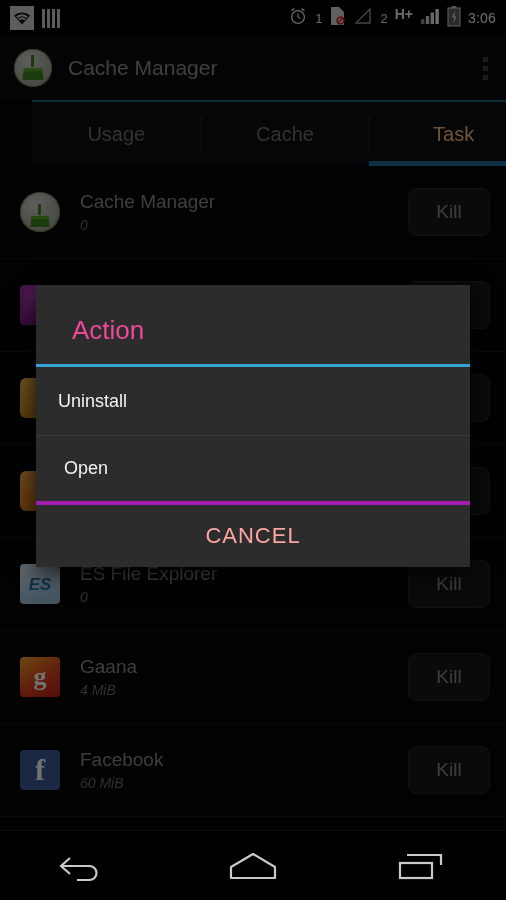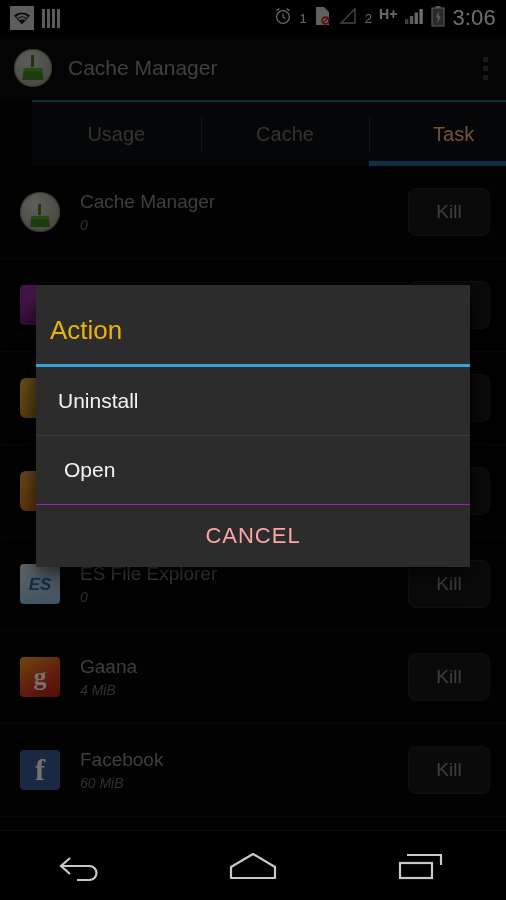--- a/index.html
+++ b/index.html
@@ -17,21 +17,21 @@
     position:absolute; top:0; left:0; width:506px; height:36px;
     background:#000; display:flex; align-items:center;
   }
   .sb-left { display:flex; align-items:center; gap:8px; padding-left:10px; }
   .sb-right { margin-left:auto; display:flex; align-items:center; gap:7px; padding-right:10px; }
   .wifi-box { width:24px; height:24px; background:#cfcfcf; display:flex; align-items:center; justify-content:center; }
   .bars-ico { display:flex; align-items:flex-end; gap:2px; height:20px; }
   .bars-ico i { display:block; width:3px; height:19px; background:#c9c9c9; }
   .sim-num { color:#e8e8e8; font-size:13px; line-height:1; }
   .hplus { color:#efefef; font-size:14px; font-weight:bold; line-height:1; position:relative; top:-4px; }
-  .clock { color:#f2f2f2; font-size:22px; line-height:1; letter-spacing:.2px; }
+  .clock { color:#f2f2f2; font-size:14px; line-height:1; letter-spacing:.2px; }
 
   
   #actionbar {
     position:absolute; top:36px; left:0; width:506px; height:64px;
     background:#0b0b0b; display:flex; align-items:center;
   }
   .ab-icon { margin-left:14px; width:38px; height:38px; border-radius:50%;
     background:radial-gradient(circle at 38% 32%, #cfd0c8 0%, #a9ada0 58%, #8d9382 100%);
     display:flex; align-items:flex-end; justify-content:center; overflow:hidden; position:relative;
     box-shadow:0 0 0 1px #6e7a55 inset; }
@@ -70,25 +70,25 @@
   .ic-gaana { background:linear-gradient(150deg,#f0a024 0%,#d9431f 55%,#b82017 100%); font-family:"Liberation Serif",serif; }
   .ic-fb { background:#3a5a98; font-family:"Liberation Serif",serif; font-size:30px; }
   .ic-purple { background:radial-gradient(circle at 40% 30%,#b93fbf,#6d1270); }
   .ic-gold { background:linear-gradient(160deg,#f0b63f,#b8801a); border-radius:6px; }
   .ic-orange { background:linear-gradient(160deg,#f2a33c,#d4701a); border-radius:6px; }
 
   
   #scrim { position:absolute; inset:0; background:rgba(0,0,0,0.55); }
   #dialog { position:absolute; left:36px; top:285px; width:434px;
     background:#2c2c2c; box-shadow:0 6px 22px rgba(0,0,0,.75); }
-  .dlg-title { padding:30px 22px 18px 14px; color:#eab308; font-size:26px; }
+  .dlg-title { padding:30px 22px 18px 36px; color:#ec4899; font-size:26px; }
   .dlg-rule { height:3px; background:#34a3d6; }
   .dlg-item { height:69px; display:flex; align-items:center; padding-left:22px;
-    color:#f2f2f2; font-size:21px; border-bottom:1px solid #3a3a3a; cursor:pointer; }
-  .dlg-item.last { border-bottom:1px solid #a21caf;padding-left:28px; }
+    color:#f2f2f2; font-size:18px; border-bottom:1px solid #3a3a3a; cursor:pointer; }
+  .dlg-item.last { border-bottom:4px solid #a21caf;padding-left:28px; }
   .dlg-cancel { height:62px; display:flex; align-items:center; justify-content:center;
     color:#fca5a5; font-size:22px; letter-spacing:1px; cursor:pointer; }
 
   
   #navbar { position:absolute; left:0; bottom:0; width:506px; height:70px; background:#000;
     display:flex; align-items:center; justify-content:space-around; border-top:1px solid #0d0d0d; }
   .nav-btn { width:80px; height:48px; display:flex; align-items:center; justify-content:center; cursor:pointer; }
 </style>
 </head>
 <body>

